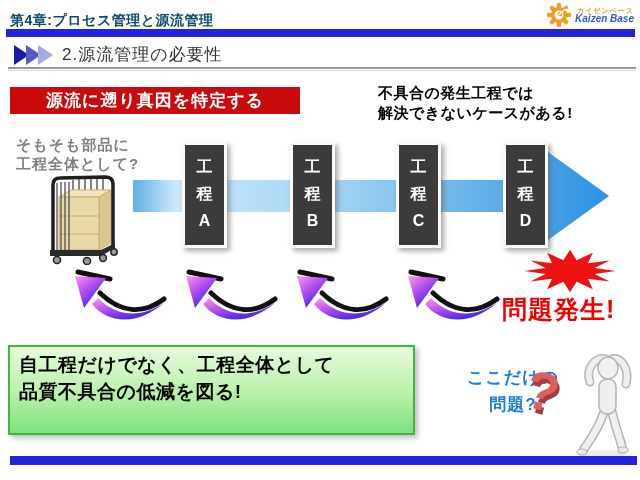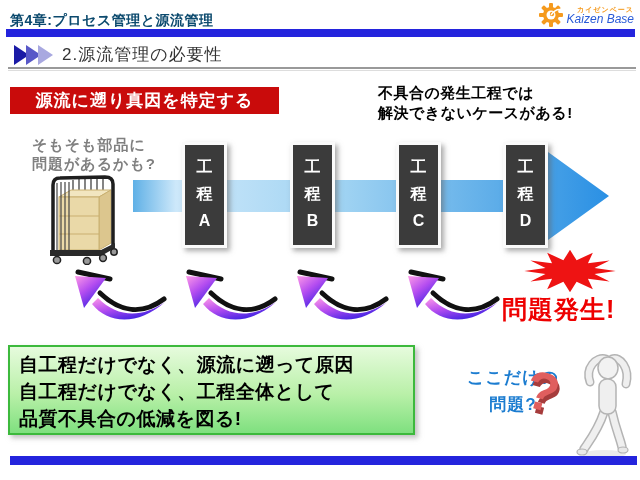--- a/index.html
+++ b/index.html
@@ -7,34 +7,34 @@
   #slide{position:relative;width:640px;height:480px;background:#fff;overflow:hidden;}
 
   .abs{position:absolute;}
 
   
   #title{left:10px;top:12px;font-size:14px;font-weight:bold;color:#0c4a6e;letter-spacing:.5px;}
   #top-bar{left:6px;top:29px;width:629px;height:8px;background:#2424dd;}
   #logo{right:6px;top:2px;display:flex;align-items:center;gap:3px;}
   #logo .col{display:flex;flex-direction:column;align-items:flex-end;line-height:1;}
   #logo .kana{font-size:7px;color:#f59a1e;font-weight:bold;letter-spacing:1px;}
-  #logo .brand{font-size:12px;color:#2a5bd7;font-weight:normal;font-style:italic;}
+  #logo .brand{font-size:10px;color:#2a5bd7;font-weight:bold;font-style:italic;}
 
   
   #subtitle{left:62px;top:43px;font-size:17px;font-weight:normal;color:#333;letter-spacing:1px;}
   #chevrons{left:13px;top:45px;}
   #subtitle-rule{left:8px;top:67px;width:628px;height:1px;border-top:2px solid #999;border-bottom:1px solid #ddd;}
 
   
-  #red-banner{left:10px;top:87px;width:269px;height:27px;background:#c90b0b;color:#fff;
+  #red-banner{left:10px;top:87px;width:290px;height:27px;background:#c90b0b;color:#fff;
     font-size:17px;font-weight:bold;display:flex;align-items:center;justify-content:center;letter-spacing:1px;}
   #warning{left:378px;top:83px;font-size:15px;font-weight:bold;color:#000000;line-height:20px;letter-spacing:.5px;}
 
   
-  #parts-q{left:32px;top:135px;font-size:15px;font-weight:bold;color:#808080;line-height:19px;letter-spacing:1px;}
+  #parts-q{left:16px;top:135px;font-size:15px;font-weight:bold;color:#808080;line-height:19px;letter-spacing:1px;}
 
   
   .pbox{top:142px;width:45px;height:106px;background:#3b3b3b;border:3px solid #fafafa;box-sizing:border-box;
     box-shadow:3px 3px 5px rgba(100,100,100,.55);color:#fff;font-weight:bold;font-size:16px;
     text-align:center;line-height:27px;padding-top:8px;}
   #pbox-a{left:182px;} #pbox-b{left:290px;} #pbox-c{left:396px;} #pbox-d{left:503px;}
 
   
   #problem-text{left:502px;top:293px;font-size:25px;font-weight:bold;color:#ee0000;letter-spacing:1px;}
 
@@ -92,21 +92,21 @@
   <div id="subtitle-rule" class="abs"></div>
 
   <div id="red-banner" class="abs">源流に遡り真因を特定する</div>
   <div id="warning" class="abs">
     <div>不具合の発生工程では</div>
     <div>解決できないケースがある!</div>
   </div>
 
   <div id="parts-q" class="abs">
     <div>そもそも部品に</div>
-    <div>問題があるかも?</div>
+    <div>工程全体として?</div>
   </div>
 
   <svg class="abs" style="left:133px;top:150px;" width="478" height="92" viewBox="0 0 478 92">
     <defs>
       <linearGradient id="flowGrad" x1="0" y1="0" x2="1" y2="0">
         <stop offset="0%" stop-color="#5fb0e6"></stop>
         <stop offset="9%" stop-color="#cde8fa"></stop>
         <stop offset="45%" stop-color="#9ed2f2"></stop>
         <stop offset="78%" stop-color="#5aabe8"></stop>
         <stop offset="100%" stop-color="#2a90e4"></stop>
@@ -203,21 +203,20 @@
     <path d="M28,36 C48,56 72,56 95,40 C68,64 38,62 22,42 Z" fill="url(#curveGrad)"></path>
     <polygon points="5,14 36,16 14,46" fill="url(#curveGrad)"></polygon>
   </svg>
 
   <svg class="abs" style="left:516px;top:249px;" width="108" height="44" viewBox="0 0 110 52">
     <polygon fill="#ee1313" points="109,26 84,29.4 101.8,38.5 76.2,35.2 82,47.6 62.8,38.6 55,51 47.2,38.6 28,47.6 33.8,35.2 8.2,38.5 26,29.4 1,26 26,22.6 8.2,13.5 33.8,16.8 28,4.4 47.2,13.4 55,1 62.8,13.4 82,4.4 76.2,16.8 101.8,13.5 84,22.6"></polygon>
   </svg>
   <div id="problem-text" class="abs">問題発生!</div>
 
   <div id="green-box" class="abs">
-    <div>自工程だけでなく、源流に遡って原因</div>
     <div>自工程だけでなく、工程全体として</div>
     <div>品質不具合の低減を図る!</div>
   </div>
 
   <div id="local-q" class="abs">
     <div>ここだけの</div>
     <div>問題?</div>
   </div>
   <div id="qmark3d" class="abs">?</div>
 

